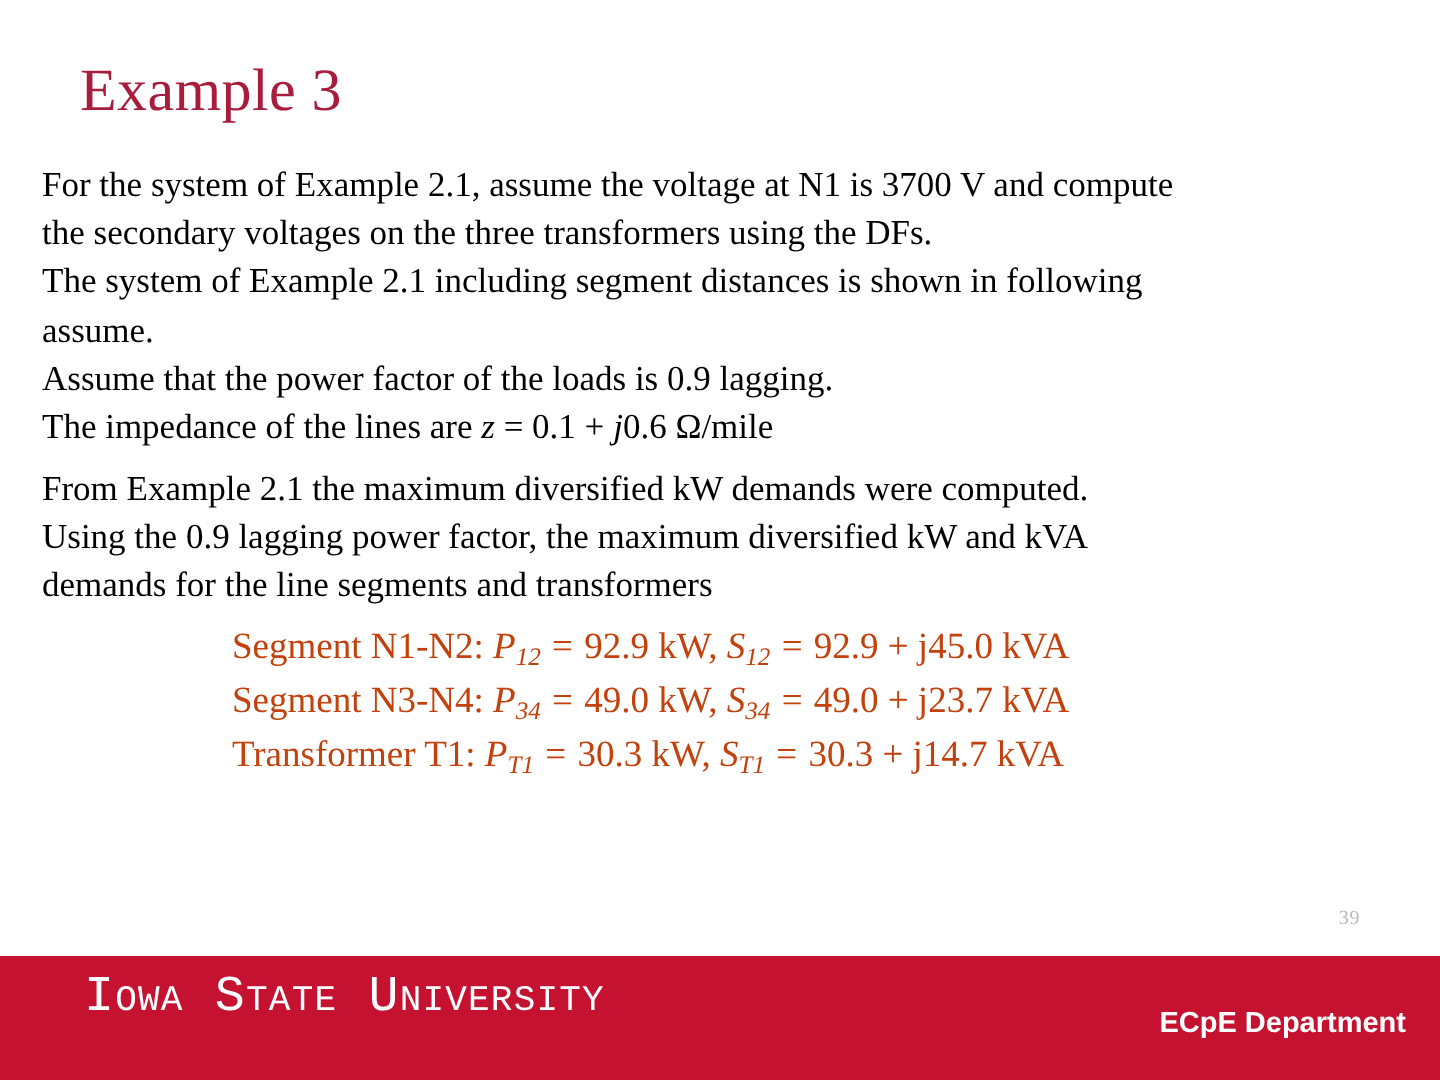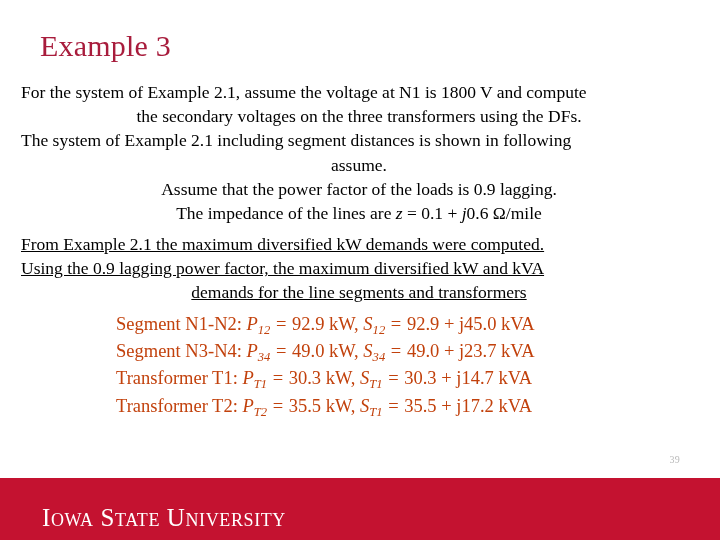--- a/index.html
+++ b/index.html
@@ -41,28 +41,28 @@
     left: 21px;
     width: 676px;
     font-family: "Liberation Serif", "DejaVu Serif", serif;
     font-size: 17.5px;
     line-height: 24.2px;
     color: #000000;
     text-align: justify;
     text-justify: inter-word;
   }
   .body-block.para1 { top: 80px; }
-  .body-block.para2 { top: 232px; text-decoration: underline; }
+  .body-block.para2 { top: 232px; }
 
   .body-block p {
     margin: 0;
     text-align: justify;
   }
   
-  .body-block p.nostretch { text-align: center; }
+  .body-block p.nostretch { text-align: left; }
 
   .it { font-style: italic; }
 
   
   .eq-block {
     position: absolute;
     left: 116px;
     top: 311px;
     font-family: "Liberation Serif", "DejaVu Serif", serif;
     font-size: 18.5px;
@@ -101,23 +101,23 @@
     position: absolute;
     left: 0;
     top: 478px;
     width: 720px;
     height: 62px;
     background: #c41230;
   }
   .isu-logo {
     position: absolute;
     left: 42px;
-    top: 26px;
+    top: 7px;
     color: #ffffff;
-    font-family: Liberation Serif, serif;
+    font-family: Liberation Mono, monospace;
     font-size: 25px;
     line-height: 28px;
     font-variant: small-caps;
     letter-spacing: 0.6px;
     white-space: nowrap;
   }
   .dept-label {
     position: absolute;
     right: 17px;
     top: 25px;
@@ -130,40 +130,40 @@
   }
 </style>
 </head>
 <body>
 
 <div class="slide">
 
   <div class="slide-title">Example 3</div>
 
   <div class="body-block para1">
-    <p>For the system of Example 2.1, assume the voltage at N1 is 1800 V and compute</p>
+    <p>For the system of Example 2.1, assume the voltage at N1 is 3700 V and compute</p>
     <p class="nostretch">the secondary voltages on the three transformers using the DFs.</p>
     <p>The system of Example 2.1 including segment distances is shown in following</p>
     <p class="nostretch">assume.</p>
     <p class="nostretch">Assume that the power factor of the loads is 0.9 lagging.</p>
     <p class="nostretch"><span>The impedance of the lines are </span><span class="it">z</span><span> = 0.1 + </span><span class="it">j</span><span>0.6 Ω/mile</span></p>
   </div>
 
   <div class="body-block para2">
     <p>From Example 2.1 the maximum diversified kW demands were computed.</p>
     <p>Using the 0.9 lagging power factor, the maximum diversified kW and kVA</p>
     <p class="nostretch">demands for the line segments and transformers</p>
   </div>
 
   <div class="eq-block">
       <span class="eq-line"><span>Segment N1-N2: </span><span class="var">P<sub>12</sub></span><span class="op"> = </span><span>92.9 kW</span><span>, </span><span class="var">S<sub>12</sub></span><span class="op"> = </span><span>92.9 + j45.0 kVA</span></span>
       <span class="eq-line"><span>Segment N3-N4: </span><span class="var">P<sub>34</sub></span><span class="op"> = </span><span>49.0 kW</span><span>, </span><span class="var">S<sub>34</sub></span><span class="op"> = </span><span>49.0 + j23.7 kVA</span></span>
       <span class="eq-line"><span>Transformer T1: </span><span class="var">P<sub>T1</sub></span><span class="op"> = </span><span>30.3 kW</span><span>, </span><span class="var">S<sub>T1</sub></span><span class="op"> = </span><span>30.3 + j14.7 kVA</span></span>
-      <span class="eq-line"><span>Transformer T2: </span><span class="var">P<sub>T2</sub></span><span class="op"> = </span><span>35.5 kW</span><span>, </span><span class="var">S<sub>T1</sub></span><span class="op"> = </span><span>35.5 + j17.2 kVA</span></span>
     </div>
 
   <div class="slide-number">39</div>
 
   <div class="footer">
     <div class="isu-logo">Iowa State University</div>
+    <div class="dept-label">ECpE Department</div>
   </div>
 
 </div>
 
 </body></html>

